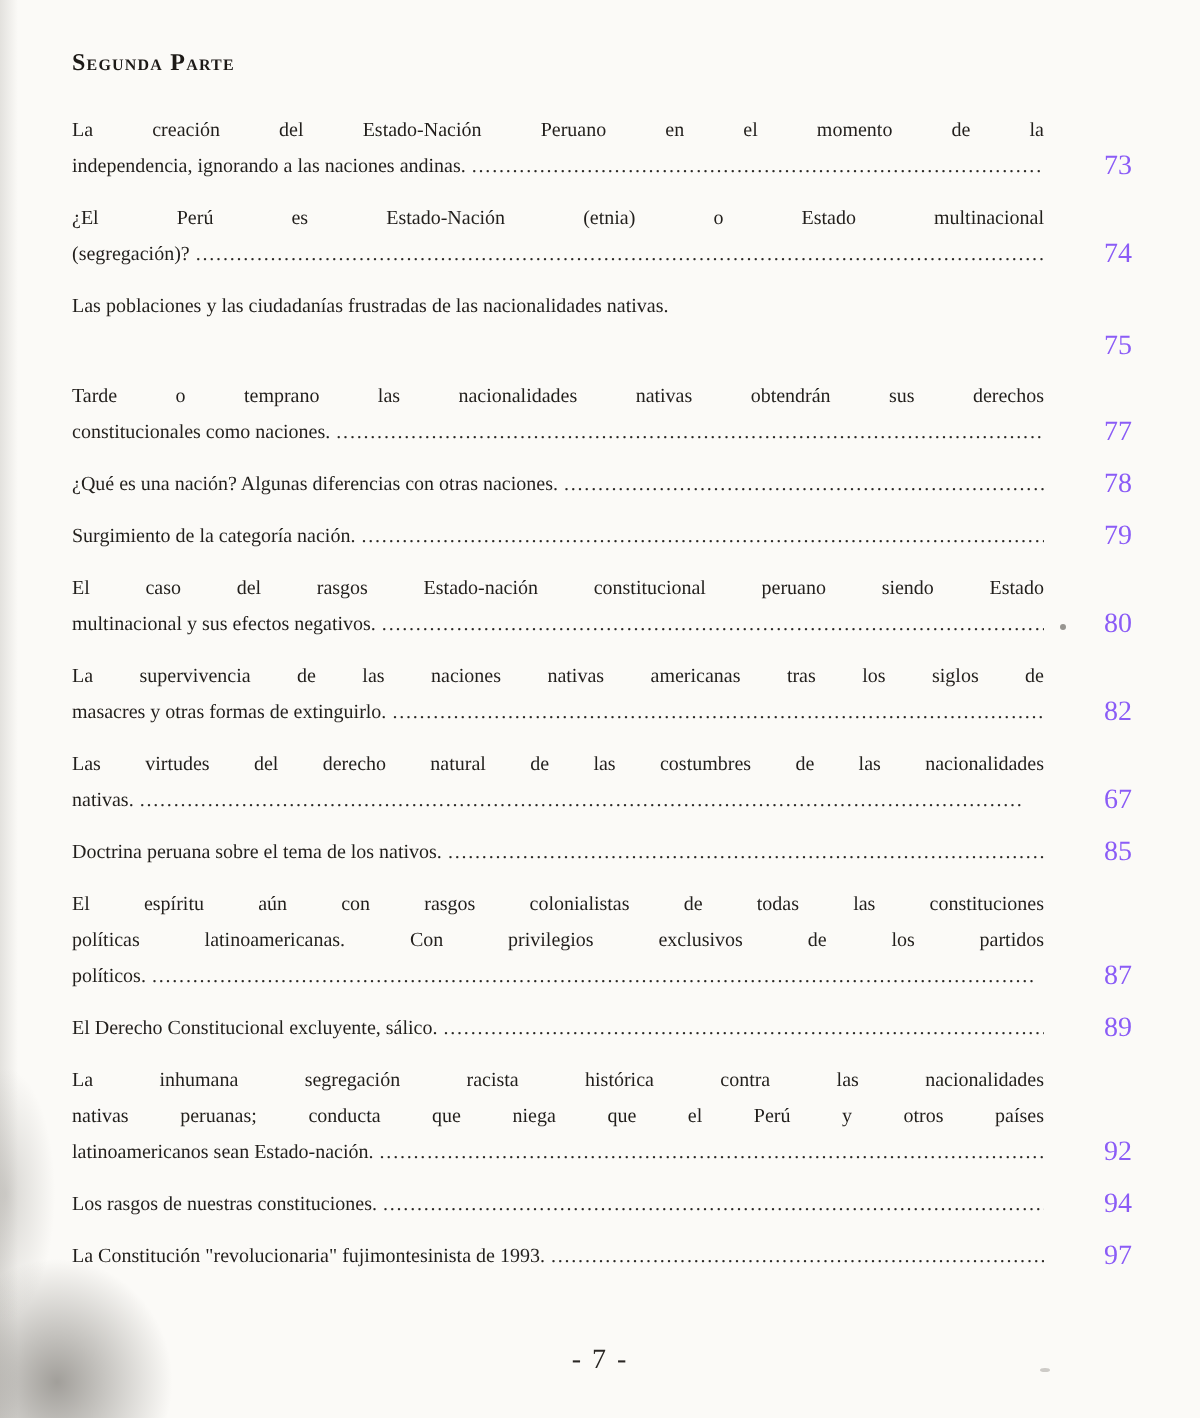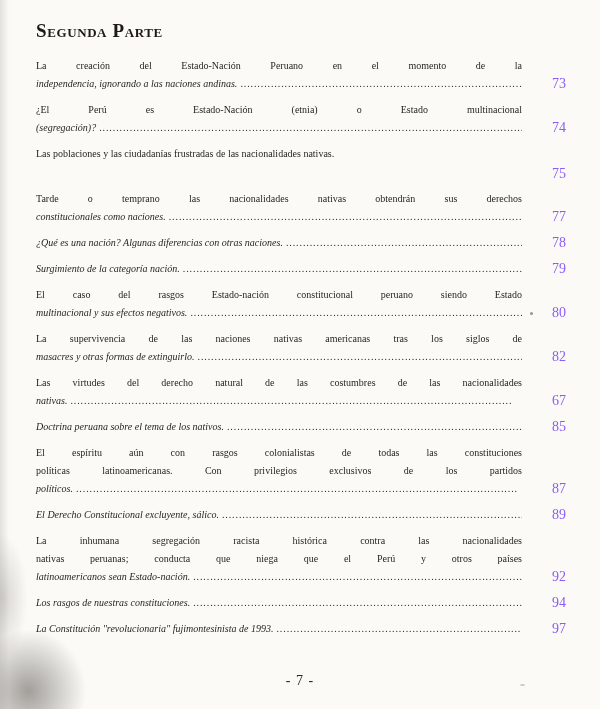--- a/index.html
+++ b/index.html
@@ -26,37 +26,37 @@
     background:radial-gradient(ellipse 50% 50% at 30% 60%, rgba(120,116,110,0.28), rgba(120,116,110,0) 70%);
   }
   .speck-a { position:absolute; left:530px; top:312px; width:3px; height:3px; background:rgba(70,66,60,0.55); border-radius:50%; }
   .speck-b { position:absolute; left:520px; top:684px; width:5px; height:2px; background:rgba(120,116,110,0.35); border-radius:50%; }
 
   .content { position:absolute; left:36px; right:34px; top:23px; }
 
   .section-header {
     font-variant:small-caps;
     font-weight:700;
-    font-size:19px;
+    font-size:12px;
     line-height:16px;
     letter-spacing:0.6px;
     margin-bottom:18px;
     color:#1d1a17;
   }
 
   .entry { display:flex; margin-bottom:8px; }
   .entry-body { flex:1; min-width:0; font-size:10px; line-height:18px; }
   .line {
     text-align:justify;
     text-align-last:justify;
     white-space:nowrap;
   }
   .line.noj { text-align:left; text-align-last:left; }
   .lastline { display:flex; align-items:baseline; }
-  .lastline .txt { white-space:nowrap;font-style:italic; }
+  .lastline .txt { white-space:nowrap; }
   .dots {
     flex:1;
     overflow:hidden;
     white-space:nowrap;
     letter-spacing:0.9px;
     padding-left:3px;
     color:#2a2824;
   }
   .entry-page {
     width:44px;

